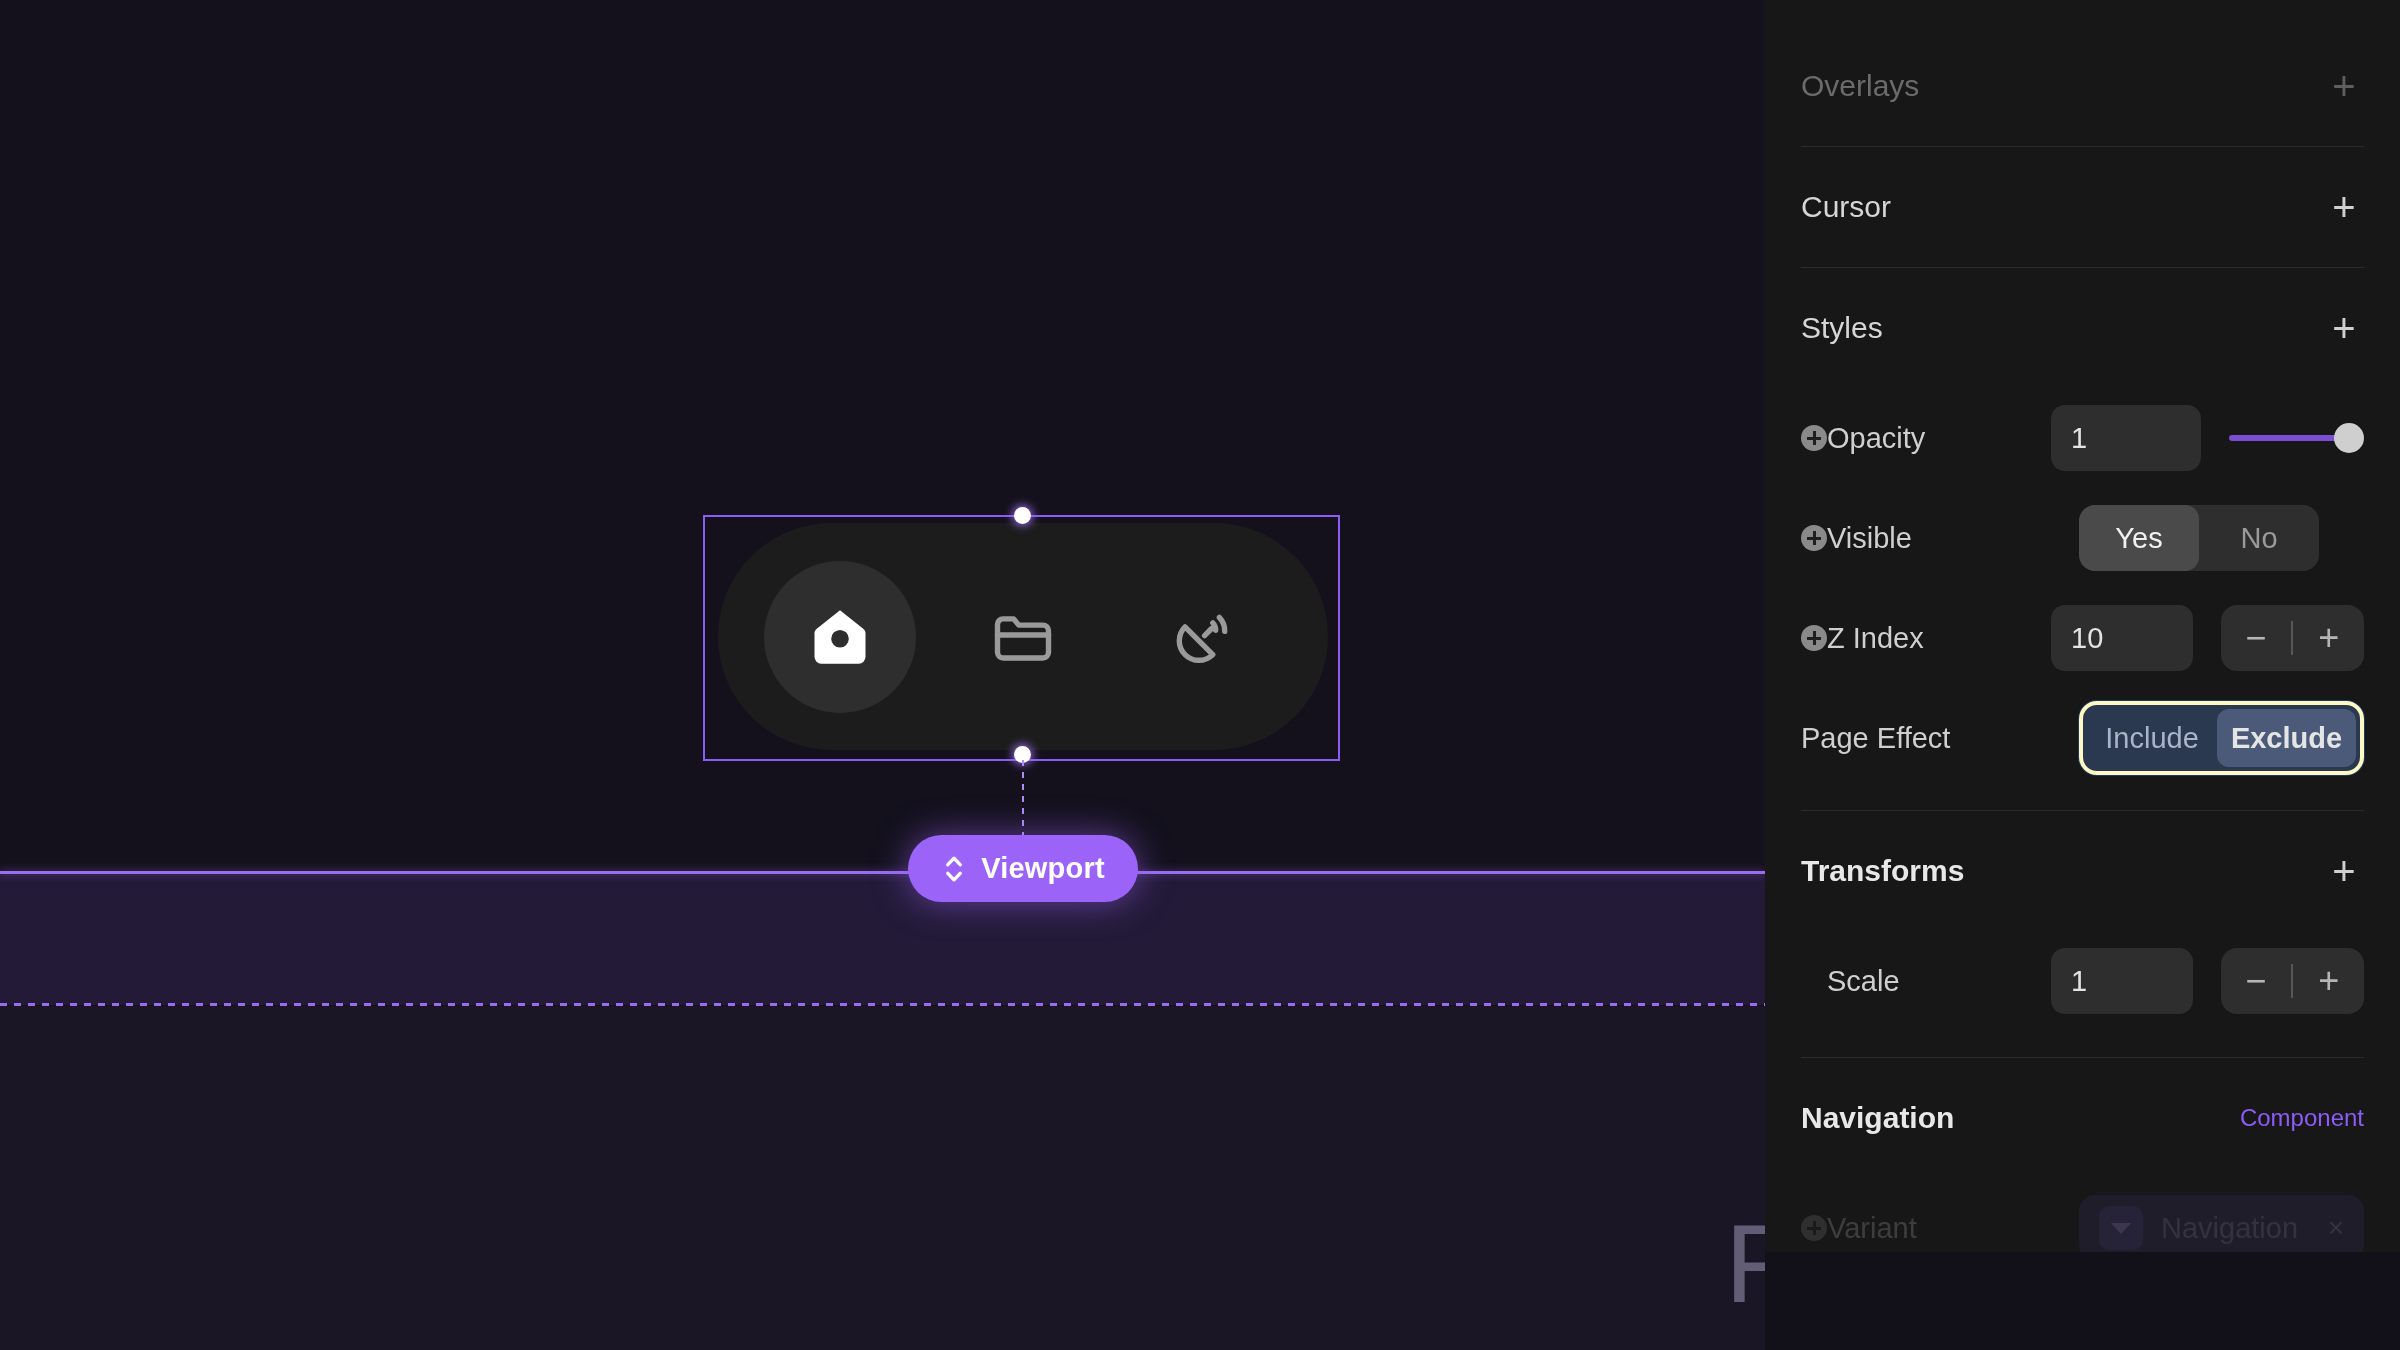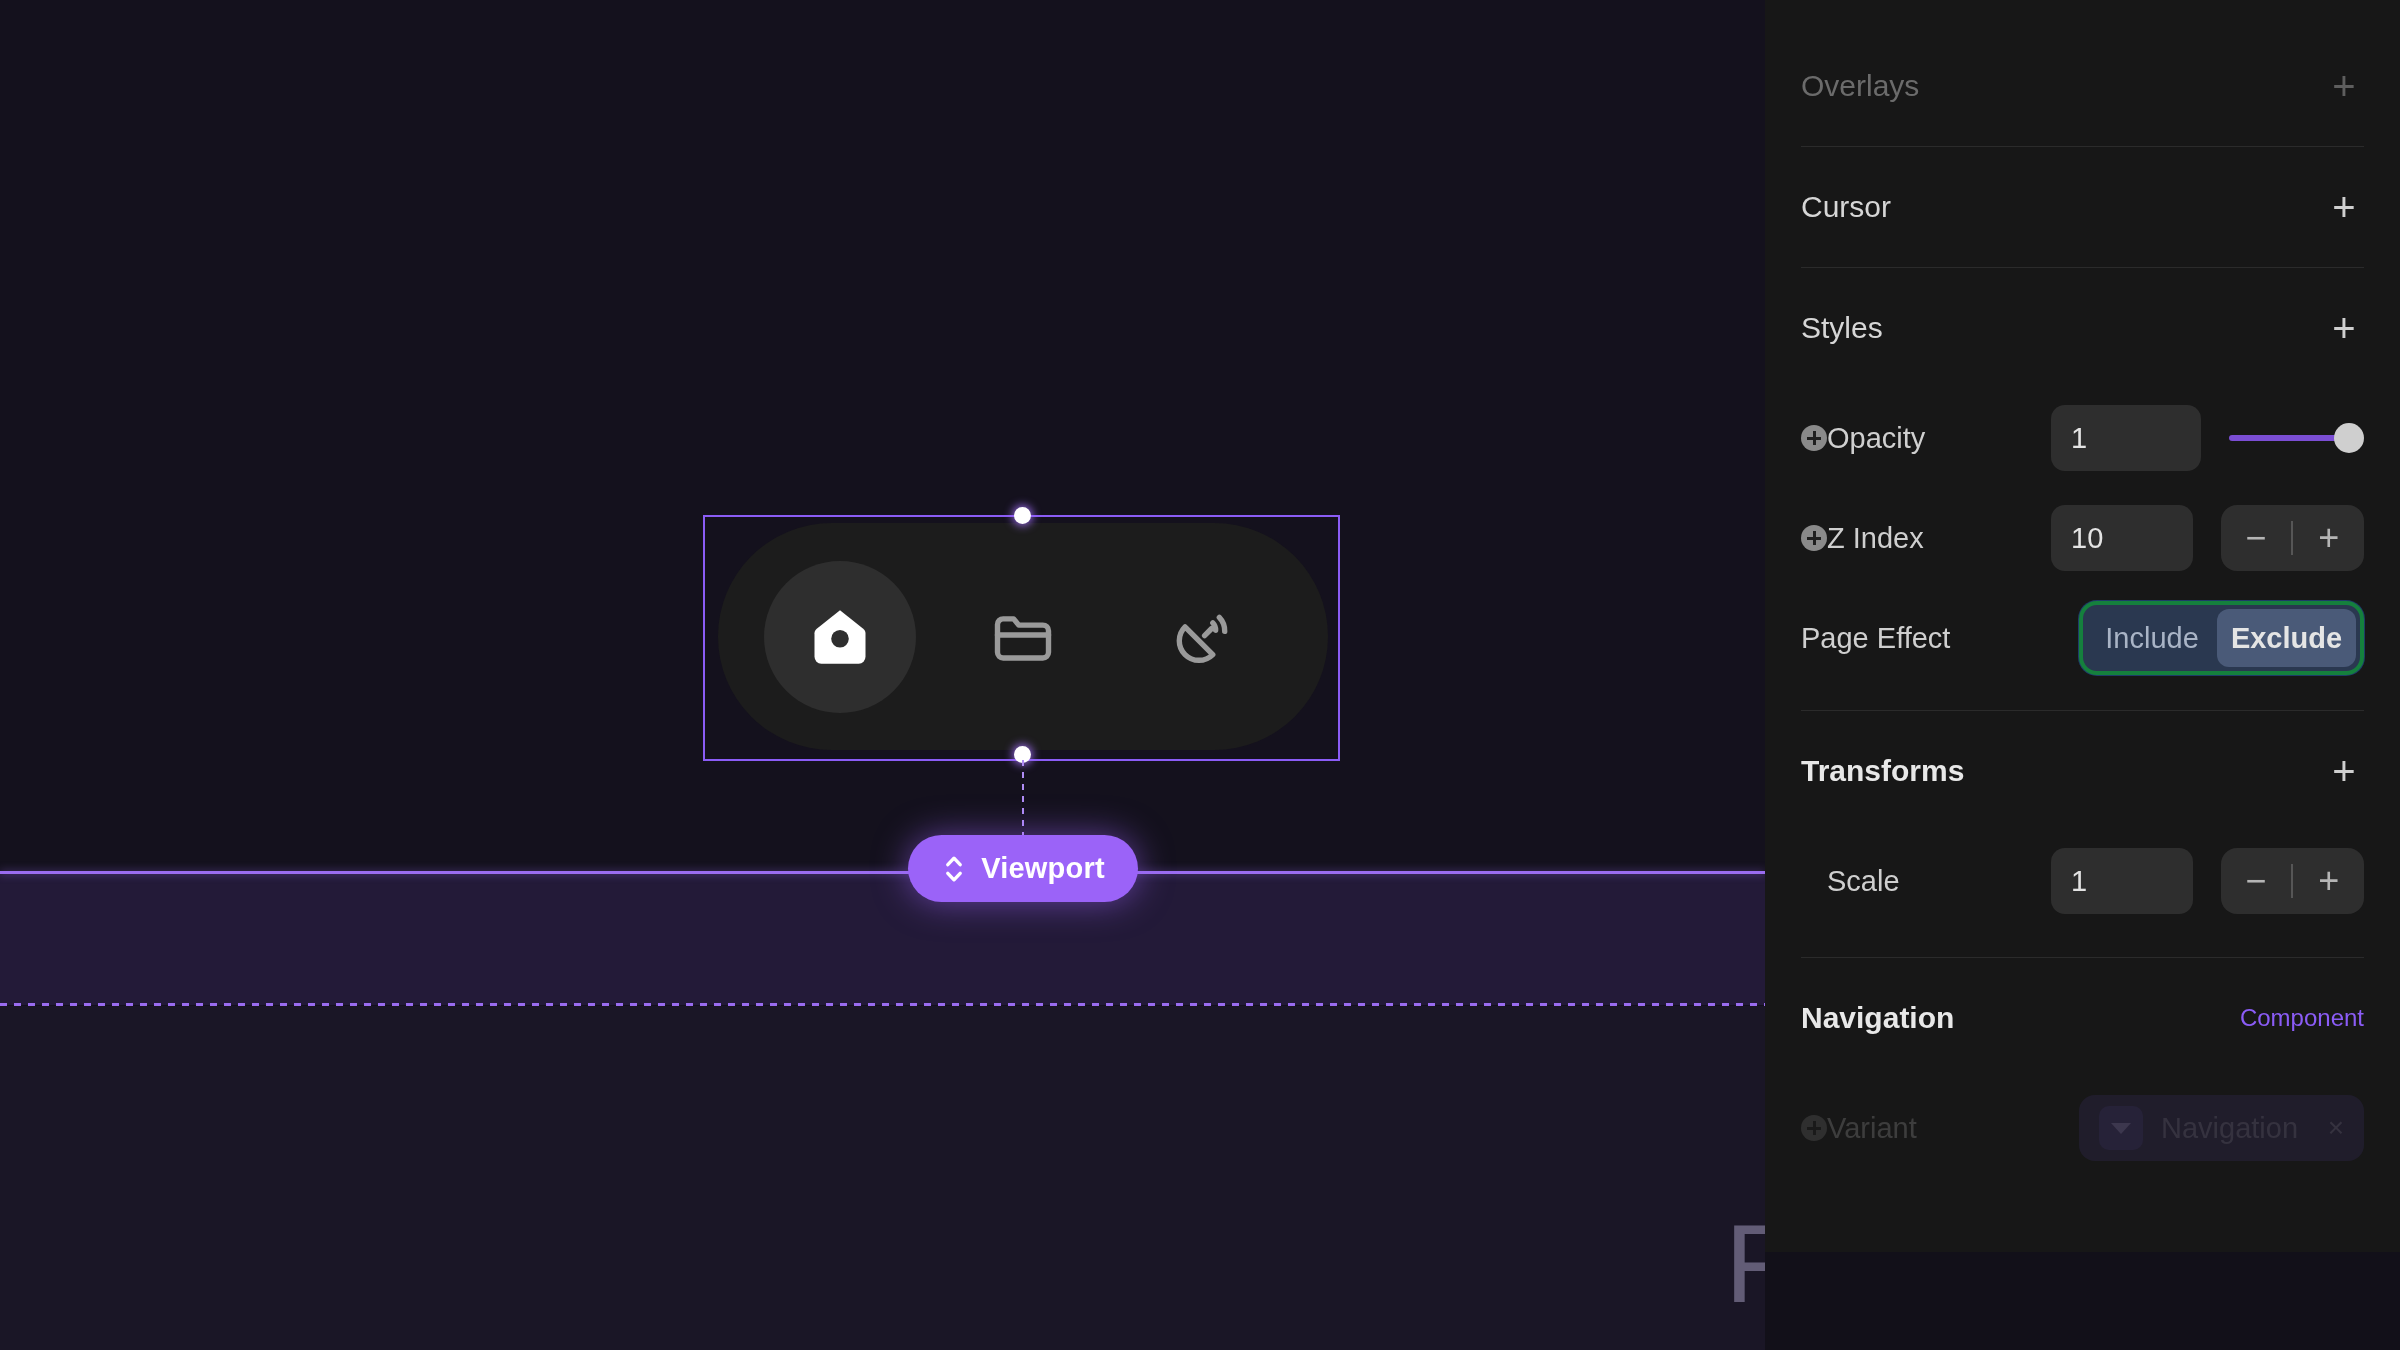--- a/index.html
+++ b/index.html
@@ -158,21 +158,21 @@
   .seg-item {
     display:flex; align-items:center; justify-content:center;
     font-size:29px; color:#9a9a9a; height:66px; min-width:118px; padding:0 26px;
     border-radius:14px;
   }
   .seg-item.sel { background:#4a4a4a; color:#f0f0f0; }
   .seg.visible-seg { width:240px; }
   .seg.visible-seg .seg-item { flex:1; }
 
   .seg.blue {
-    background:#2a3850; border:4px solid #15803d; border-radius:18px;
+    background:#2a3850; border:4px solid #fef9c3; border-radius:18px;
     height:74px; padding:4px; box-shadow:0 0 0 1px rgba(43,127,255,.35);
   }
   .seg.blue .seg-item { height:58px; color:#a9b4c6; min-width:130px; border-radius:12px; }
   .seg.blue .seg-item.sel { background:#4a5a78; color:#e5e5e5; font-weight:bold; }
 
   .stepper {
     display:flex; align-items:center; background:#2e2e2e; border-radius:16px;
     height:66px; width:155px; margin-left:28px; position:relative;
   }
   .step-btn {
@@ -286,20 +286,30 @@
           <span class="circ-plus"></span>
           <span>Opacity</span>
         </span>
         <span class="field">1</span>
         <span class="slider-wrap">
           <span class="slider-track"></span>
           <span class="slider-knob"></span>
         </span>
       </div>
 
+      <div class="prop-row">
+        <span class="prop-label">
+          <span class="circ-plus"></span>
+          <span>Visible</span>
+        </span>
+        <span class="seg visible-seg">
+          <span class="seg-item sel">Yes</span>
+          <span class="seg-item">No</span>
+        </span>
+      </div>
 
       <div class="prop-row">
         <span class="prop-label">
           <span class="circ-plus"></span>
           <span>Z Index</span>
         </span>
         <span class="field">10</span>
         <span class="stepper">
           <span class="step-btn">−</span>
           <span class="sep"></span>

